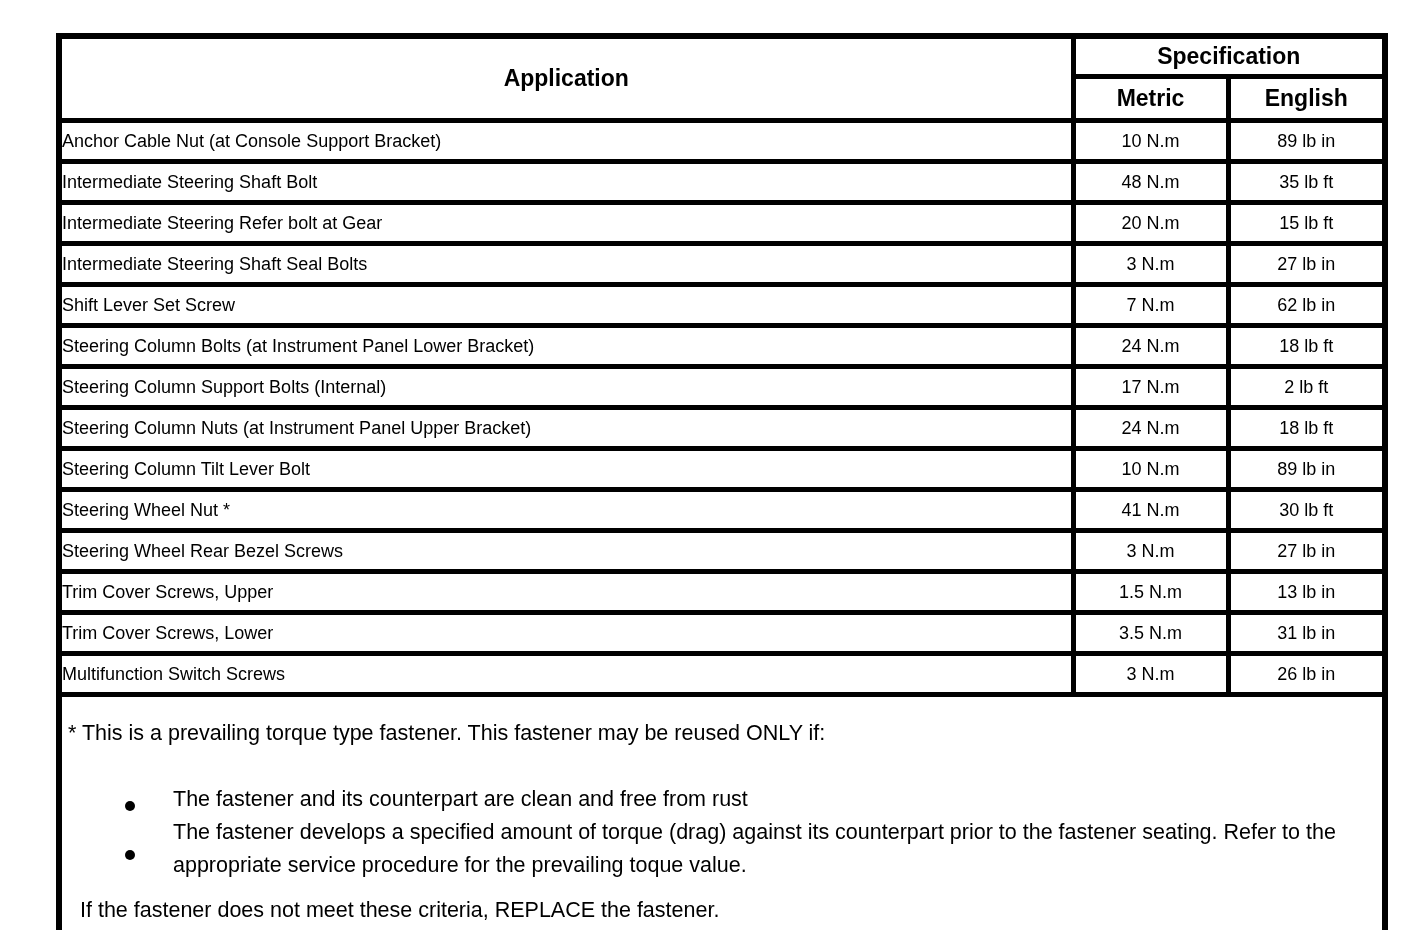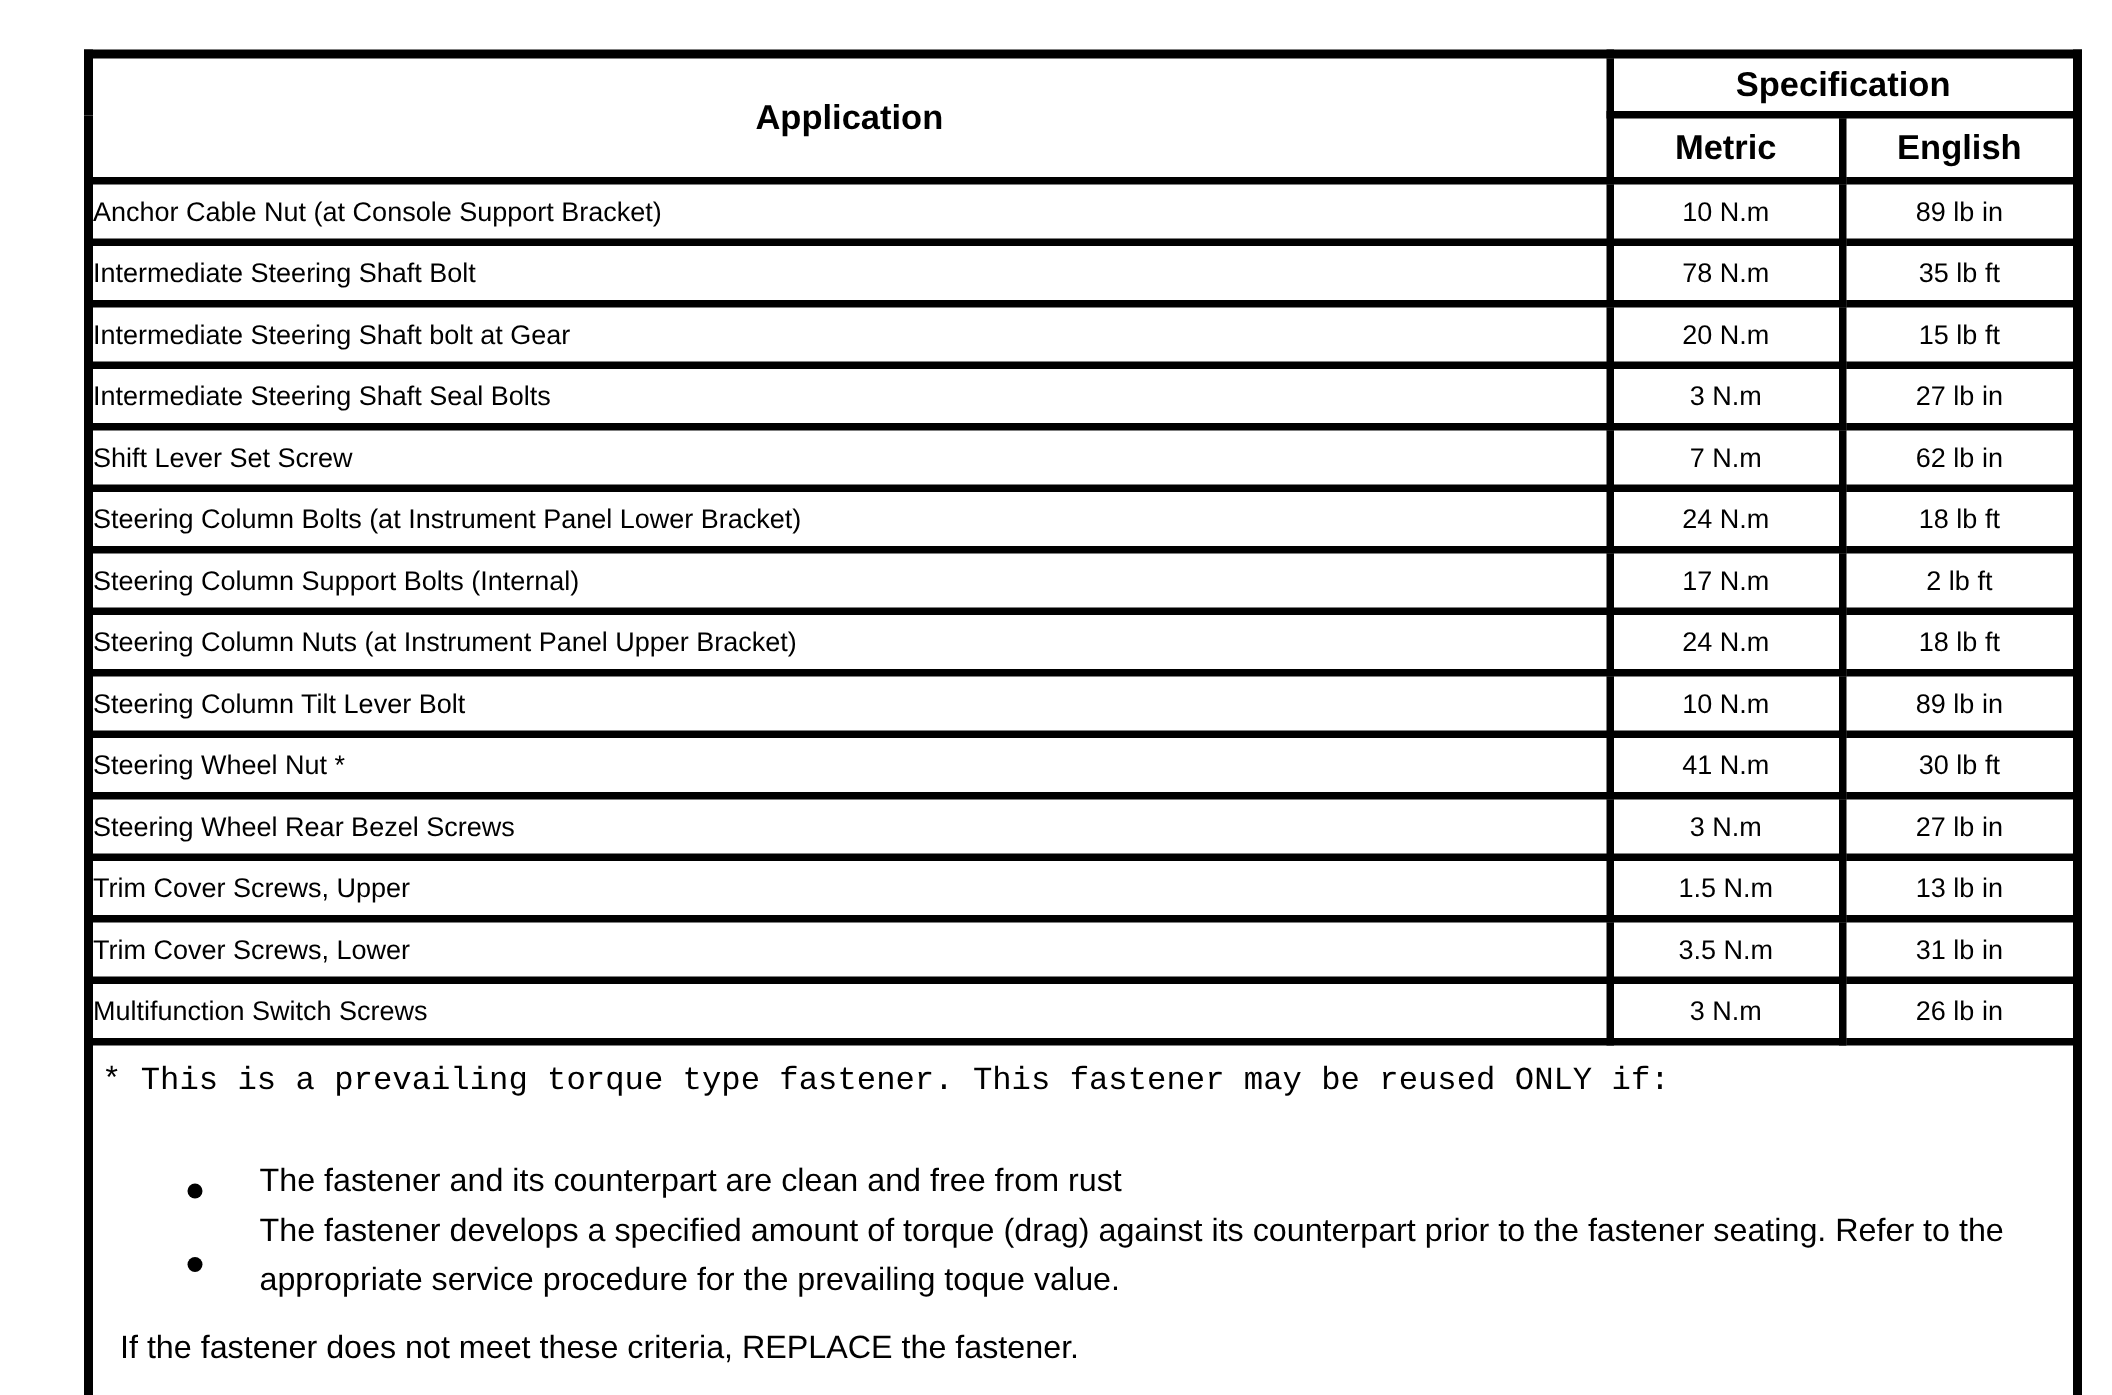--- a/index.html
+++ b/index.html
@@ -52,22 +52,21 @@
   td.val-col {
     text-align: center;
   }
   .spec-table tfoot td {
     font-size: 21.5px;
     padding: 8px 8px 8px 6px;
     white-space: normal;
   }
   .fn-intro {
     line-height: 28px;
-    margin: 2px 0 0 0;
-    font-family: Liberation Mono, monospace;
+    margin: 14px 0 0 0;
   }
   ul.fn-bullets {
     list-style: none;
     margin: 36px 0 0 0;
     padding: 0 0 0 57px;
   }
   ul.fn-bullets li {
     display: flex;
     align-items: center;
     line-height: 33px;
@@ -106,25 +105,25 @@
       </tr>
     </thead>
     <tbody id="spec-rows">
         <tr>
           <td class="app-col">Anchor Cable Nut (at Console Support Bracket)</td>
           <td class="val-col">10 N.m</td>
           <td class="val-col">89 lb in</td>
         </tr>
         <tr>
           <td class="app-col">Intermediate Steering Shaft Bolt</td>
-          <td class="val-col">78 N.m</td>
+          <td class="val-col">48 N.m</td>
           <td class="val-col">35 lb ft</td>
         </tr>
         <tr>
-          <td class="app-col">Intermediate Steering Shaft bolt at Gear</td>
+          <td class="app-col">Intermediate Steering Refer bolt at Gear</td>
           <td class="val-col">20 N.m</td>
           <td class="val-col">15 lb ft</td>
         </tr>
         <tr>
           <td class="app-col">Intermediate Steering Shaft Seal Bolts</td>
           <td class="val-col">3 N.m</td>
           <td class="val-col">27 lb in</td>
         </tr>
         <tr>
           <td class="app-col">Shift Lever Set Screw</td>

